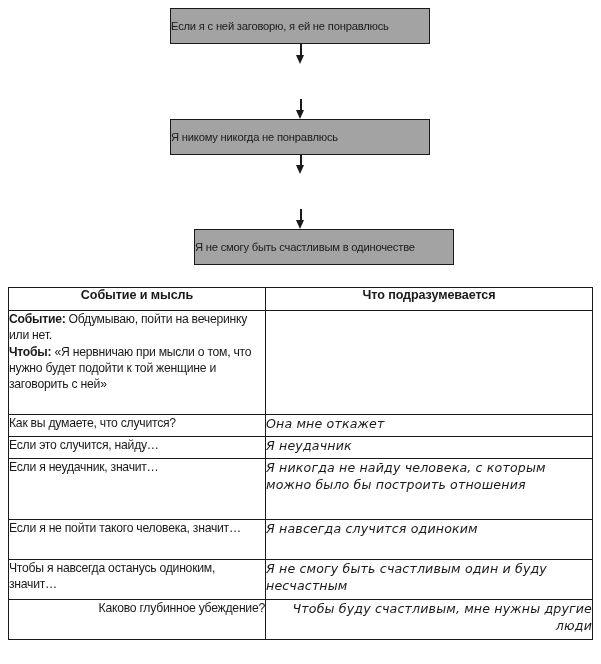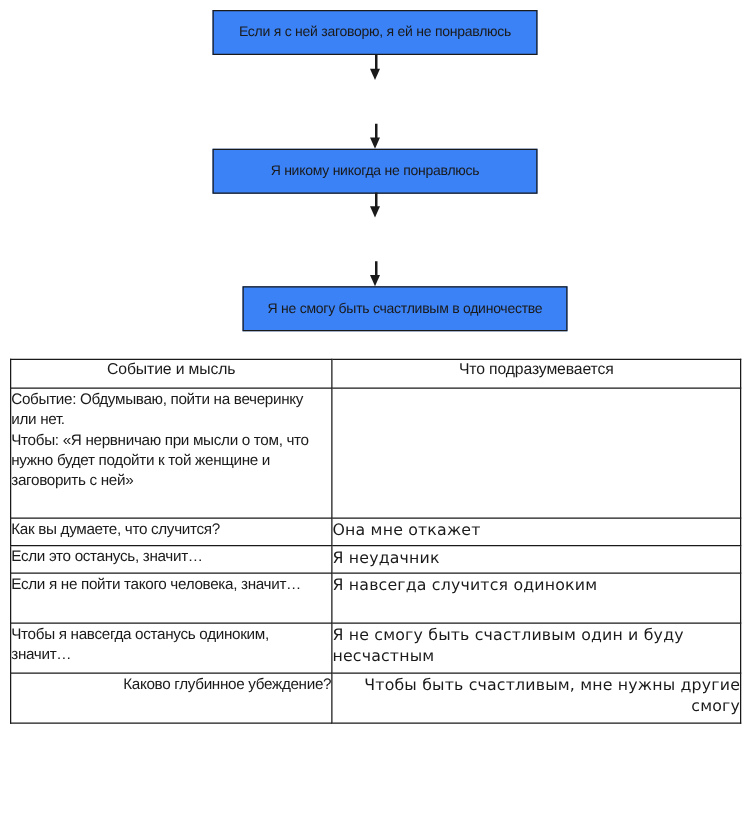--- a/index.html
+++ b/index.html
@@ -26,22 +26,21 @@
   }
   .flow-row {
     position: absolute;
     left: 170px;
     width: 260px;
     height: 36px;
     border: 1.6px solid #1a1a1a;
     box-sizing: border-box;
     display: flex;
     align-items: center;
-    justify-content: center;
-    background: #3b82f6;
+    background: #a3a3a3;
   }
   .flow-label {
     font-size: 11.2px;
     line-height: 1.1;
     letter-spacing: -0.2px;
     font-weight: 400;
     color: #1a1a1a;
     white-space: nowrap;
   }
   .flow-box-0 { top: 8px; }
@@ -93,40 +92,41 @@
     padding: 0;
     vertical-align: top;
     box-sizing: border-box;
   }
   .col-left  { width: 257px; }
   .col-right { width: 327px; }
 
   thead th {
     text-align: center;
     font-size: 12.6px;
-    font-weight: normal;
+    font-weight: bold;
     padding: 3px 4px 4px 4px;
     letter-spacing: -0.1px;
     height: 23px;
   }
 
   .cell-left {
     font-size: 12.2px;
     line-height: 1.34;
     padding: 2px 5px 3px 5px;
     letter-spacing: -0.25px;
     font-weight: 400;
   }
-  .cell-left b { font-weight: normal; }
+  .cell-left b { font-weight: bold; }
 
   .cell-right {
     font-size: 12.6px;
     line-height: 1.36;
     padding: 3px 6px 4px 8px;
     font-family: "DejaVu Sans", sans-serif;
+    font-style: italic;
     font-weight: 400;
     letter-spacing: 0.15px;
     color: #1a1a1a;
   }
 
   .r-event   { height: 104px; }
   .r-h1      { height: 22px; }
   .r-h2      { height: 22px; }
   .r-h3      { height: 61px; }
   .r-h4      { height: 40px; }
@@ -189,33 +189,37 @@
       </td>
       <td class="cell-right"></td>
     </tr>
 
     <tr class="r-h1">
       <td class="cell-left">Как вы думаете, что случится?</td>
       <td class="cell-right">Она мне откажет</td>
     </tr>
 
     <tr class="r-h2">
-      <td class="cell-left">Если это останусь, значит…</td>
+      <td class="cell-left">Если это случится, найду…</td>
       <td class="cell-right">Я неудачник</td>
     </tr>
 
+    <tr class="r-h3">
+      <td class="cell-left">Если я неудачник, значит…</td>
+      <td class="cell-right">Я никогда не найду человека, с которым можно было бы построить отношения</td>
+    </tr>
 
     <tr class="r-h4">
       <td class="cell-left">Если я не пойти такого человека, значит…</td>
       <td class="cell-right">Я навсегда случится одиноким</td>
     </tr>
 
     <tr class="r-h5">
       <td class="cell-left">Чтобы я навсегда останусь одиноким, значит…</td>
       <td class="cell-right">Я не смогу быть счастливым один и буду несчастным</td>
     </tr>
 
     <tr class="r-h6">
       <td class="cell-left">Каково глубинное убеждение?</td>
-      <td class="cell-right">Чтобы быть счастливым, мне нужны другие смогу</td>
+      <td class="cell-right">Чтобы буду счастливым, мне нужны другие люди</td>
     </tr>
   </tbody>
 </table>
 
 </body></html>

